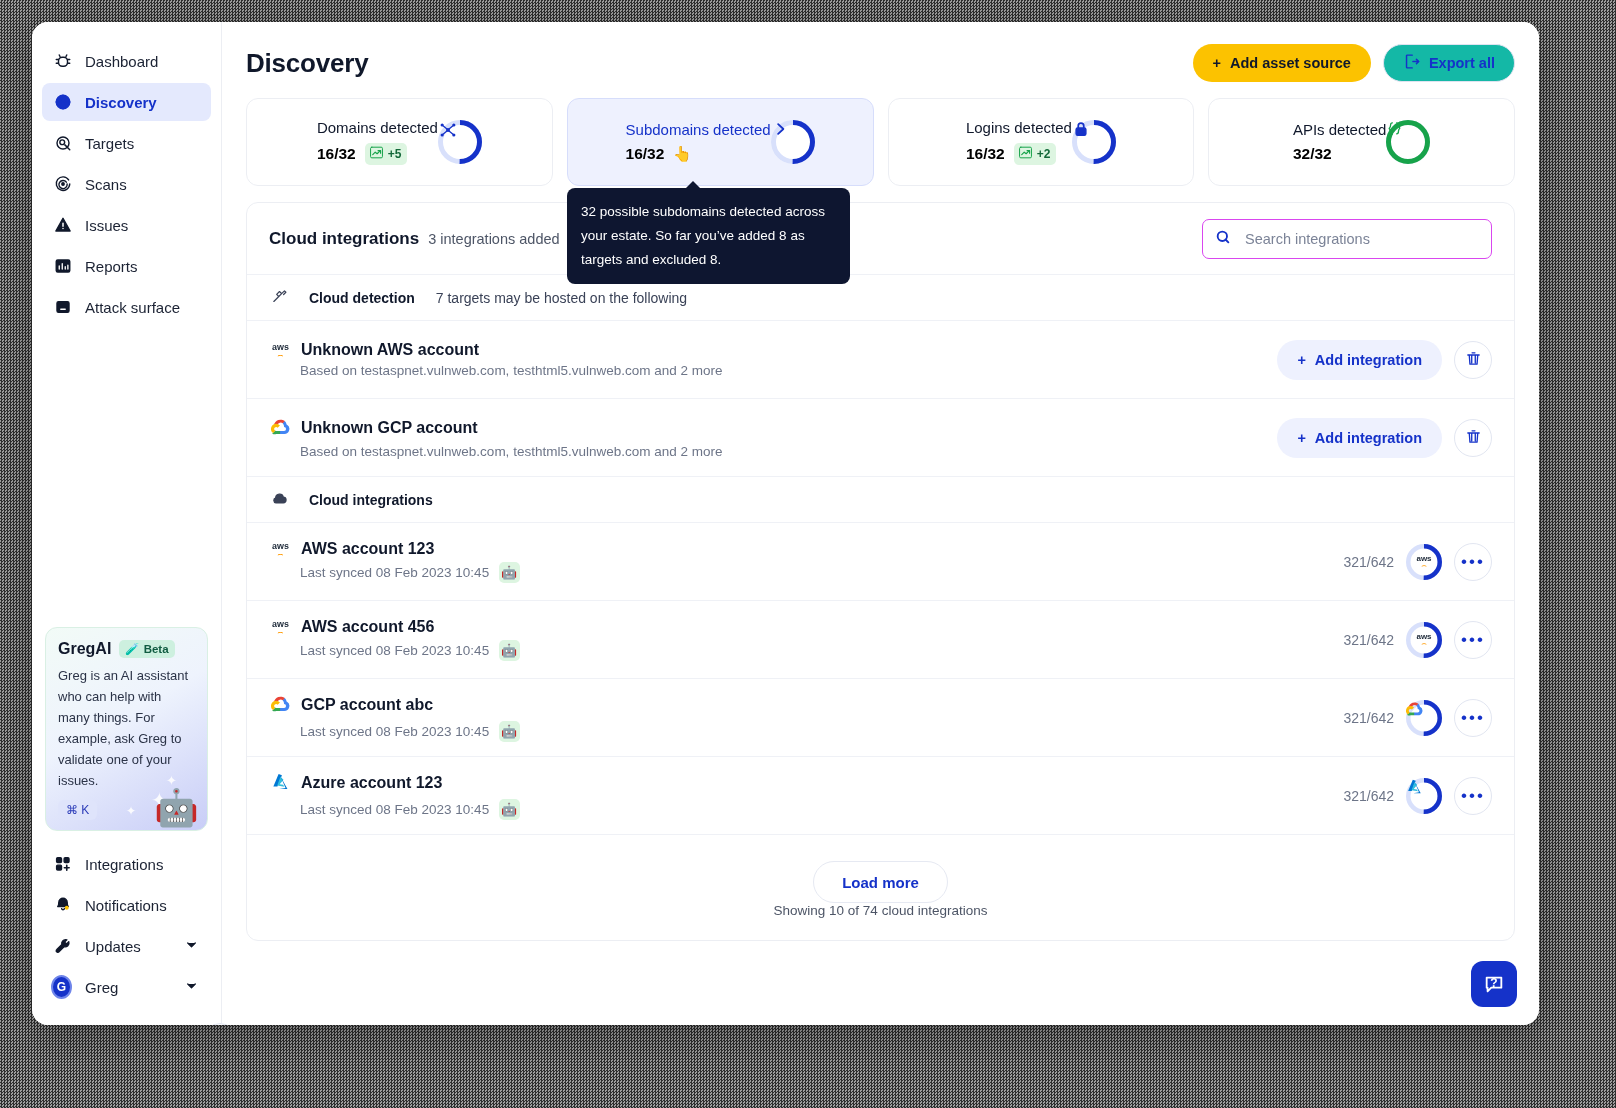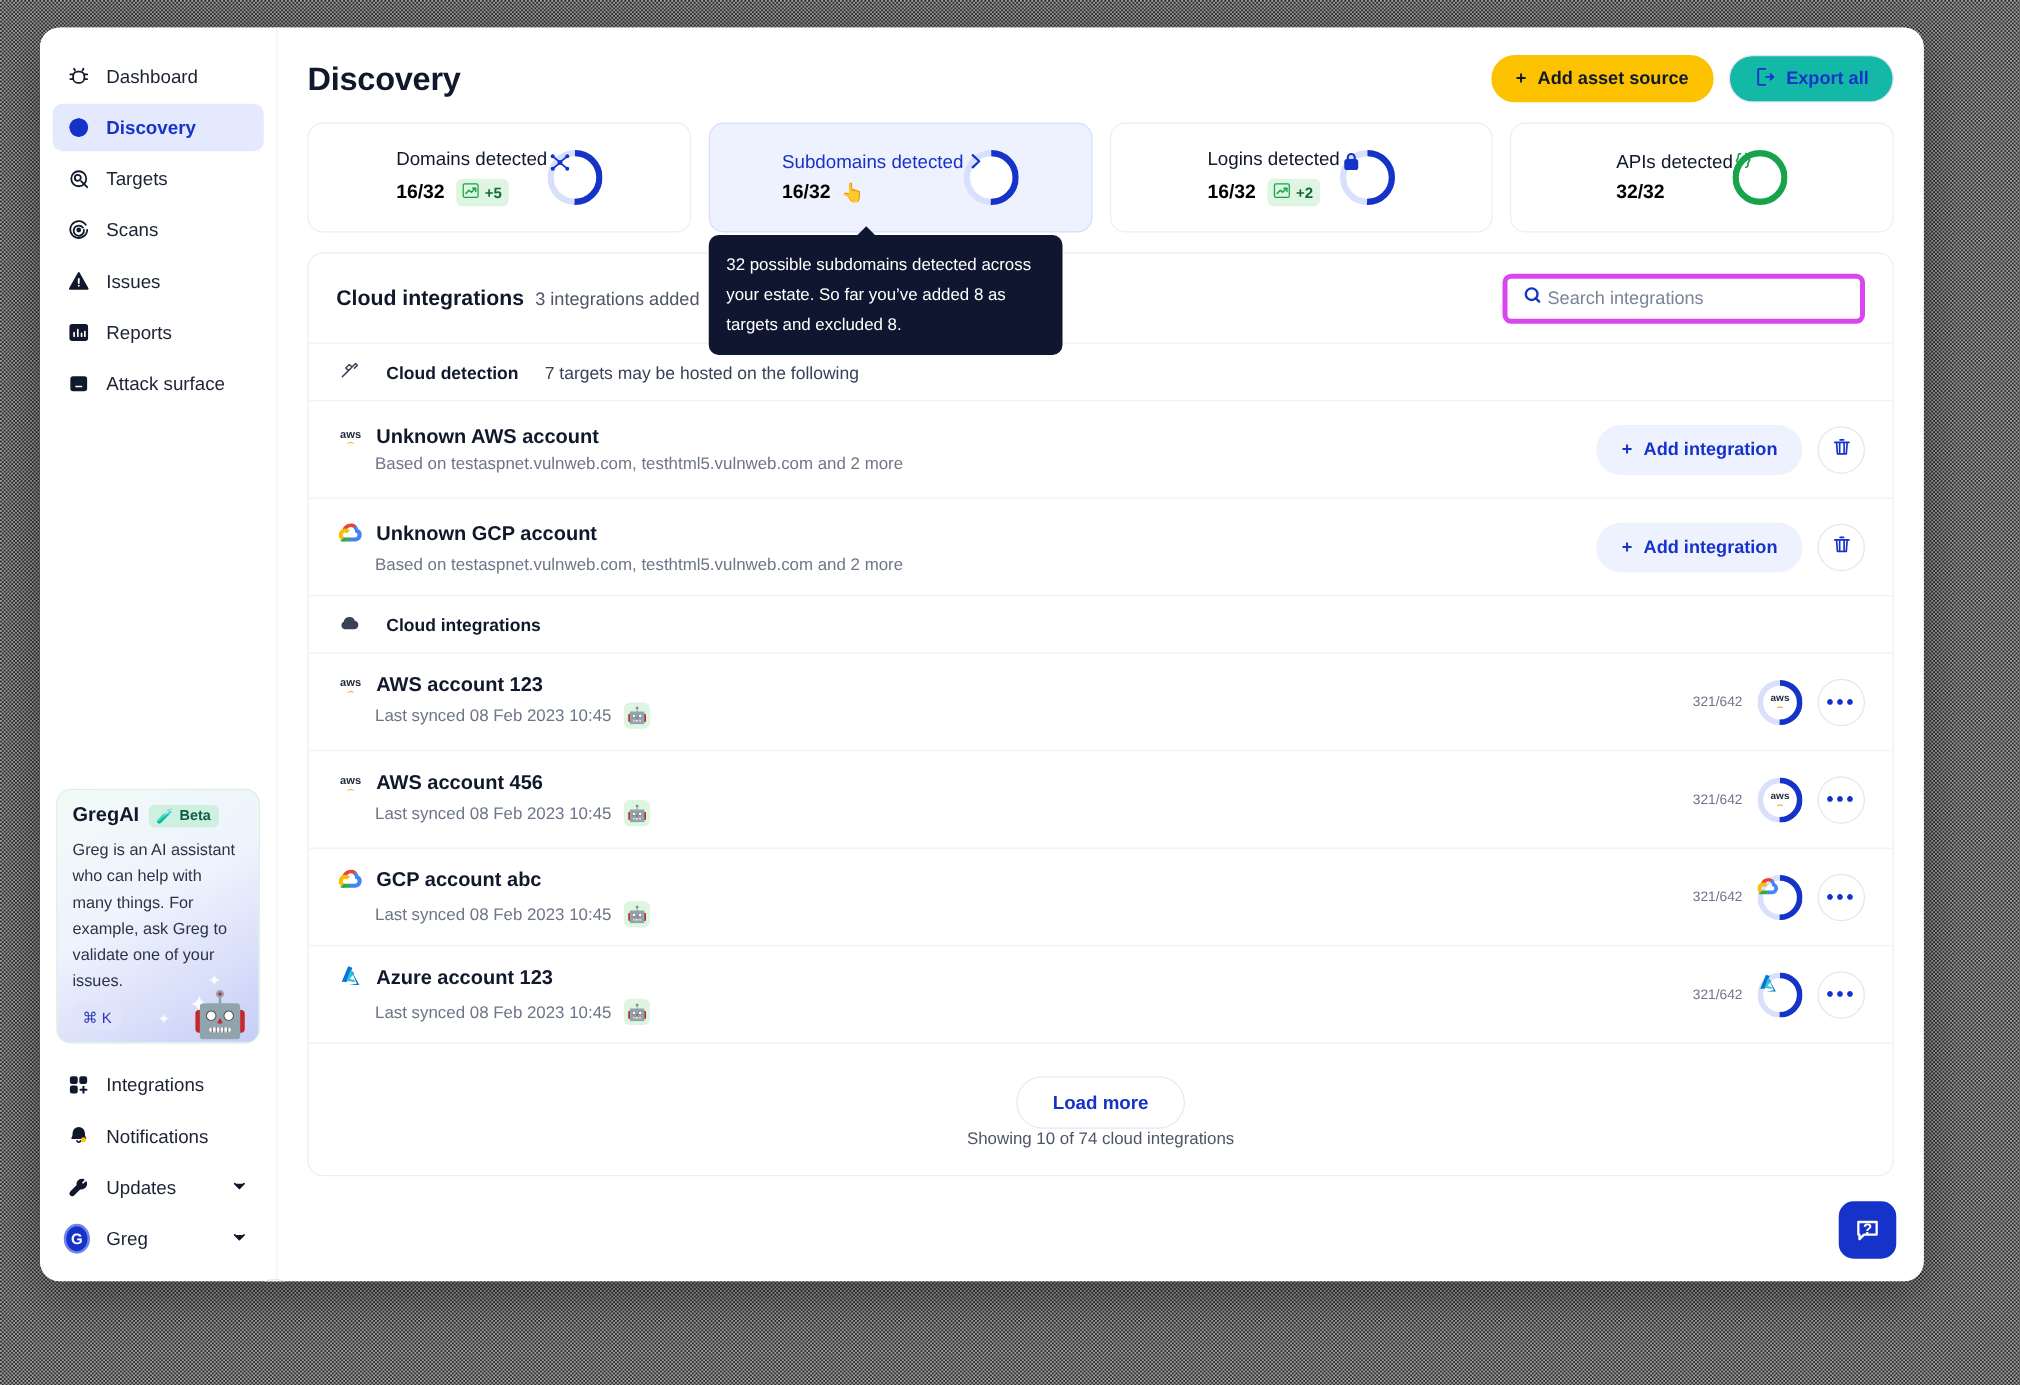--- a/index.html
+++ b/index.html
@@ -43,22 +43,22 @@
     border-radius: 8px;
     color: #1b2233; font-size: 15px;
     cursor: pointer;
     margin-bottom: 3px;
   }
   .nav-item .ic { width: 18px; height: 18px; display: flex; align-items: center; justify-content: center; flex: 0 0 18px; }
   .nav-item.active { background: #e4e9fd; color: #1532c9; font-weight: 700; }
   .nav-item.active .ic svg { fill: #1532c9; stroke: #1532c9; }
 
   .sidebar-bottom {
-    position: absolute; left: 0; right: 0; bottom: 11px;
-    padding: 0 10px 1px;
+    position: absolute; left: 0; right: 0; bottom: 0;
+    padding: 0 10px 16px;
   }
   .greg-card {
     position: relative;
     margin: 0 3px 14px;
     border-radius: 12px;
     border: 1px solid #d9f0e4;
     background: linear-gradient(150deg,#f2fbf7 0%, #eef3fd 45%, #c8cdf7 100%);
     padding: 12px 12px 10px;
     overflow: hidden;
     min-height: 150px;
@@ -149,22 +149,22 @@
     overflow: hidden;
   }
   .panel-head {
     height: 72px; display: flex; align-items: center; justify-content: space-between;
     padding: 0 22px; border-bottom: 1px solid #eff1f6;
   }
   .panel-head-left { display: flex; align-items: baseline; gap: 9px; }
   .panel-title { font-size: 17px; font-weight: 700; color: #10182b; }
   .panel-sub { font-size: 14.5px; color: #4d5566; }
   .search-box {
-    display: flex; align-items: center; gap: 4px;
-    width: 290px; height: 40px; border: 4px solid #d946ef; border-radius: 7px;
+    display: flex; align-items: center; gap: 14px;
+    width: 290px; height: 40px; border: 1px solid #d946ef; border-radius: 7px;
     padding: 0 12px; background: #fff;
   }
   .search-box input {
     border: none; outline: none; font-size: 14.5px; color: #10182b;
     font-family: inherit; width: 100%; background: transparent;
   }
   .search-box input::placeholder { color: #7b8397; }
 
   .group-head {
     display: flex; align-items: center; gap: 21px;
@@ -192,21 +192,21 @@
     height: 40px; padding: 0 20px; border-radius: 20px;
     background: #eef1fe; color: #1532c9; font-size: 14.5px; font-weight: 700; cursor: pointer;
     border: none;
   }
   .icon-btn {
     width: 38px; height: 38px; border-radius: 50%;
     border: 1px solid #e2e6f1; background: #fff; color: #1532c9;
     display: flex; align-items: center; justify-content: center; cursor: pointer;
     font-size: 15px;
   }
-  .count { font-size: 11px; color: #6d7588; }
+  .count { font-size: 14px; color: #6d7588; }
   .miniring { width: 36px; height: 36px; position: relative; flex: 0 0 36px; }
   .miniring svg { position: absolute; inset: 0; }
   .miniring .glyph { position: absolute; inset: 0; display: flex; align-items: center; justify-content: center; font-size: 12px; }
 
   .panel-foot { padding: 26px 0 22px; text-align: center; }
   .btn-load {
     display: inline-flex; align-items: center; justify-content: center;
     height: 42px; padding: 0 28px; border-radius: 21px;
     border: 1px solid #e6e9f2; background: #fff; color: #1532c9;
     font-size: 15px; font-weight: 700; cursor: pointer;

